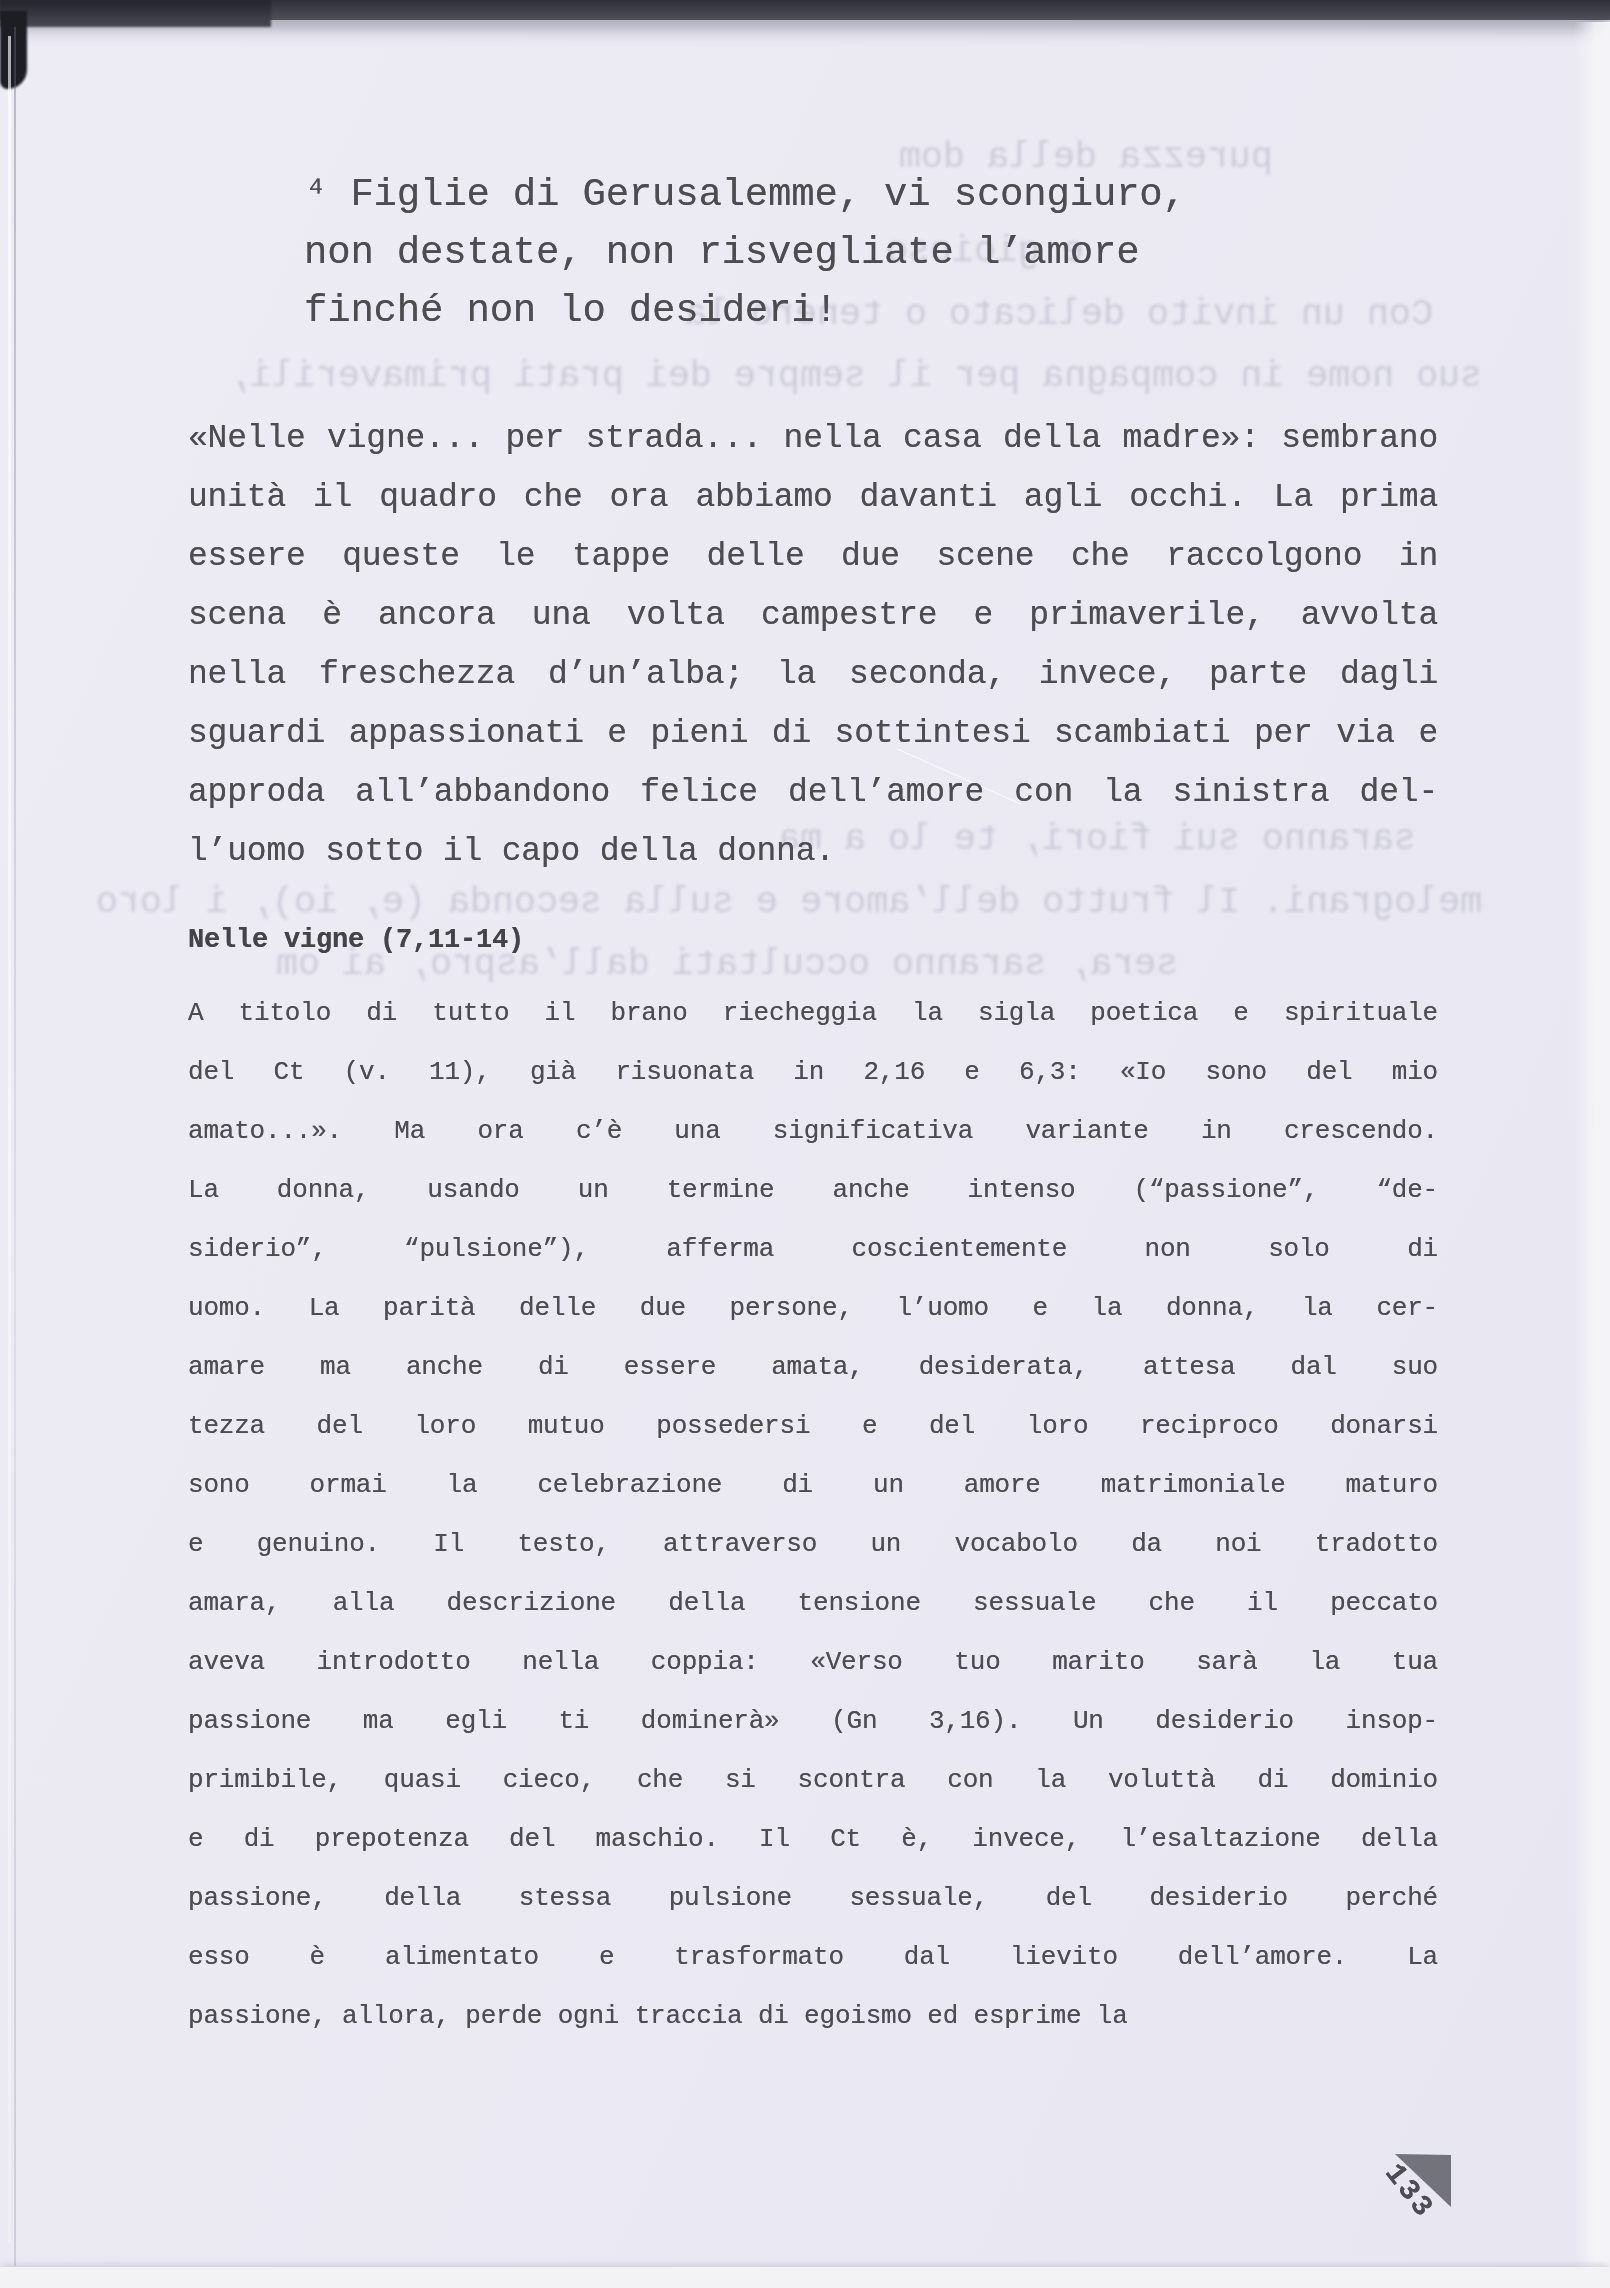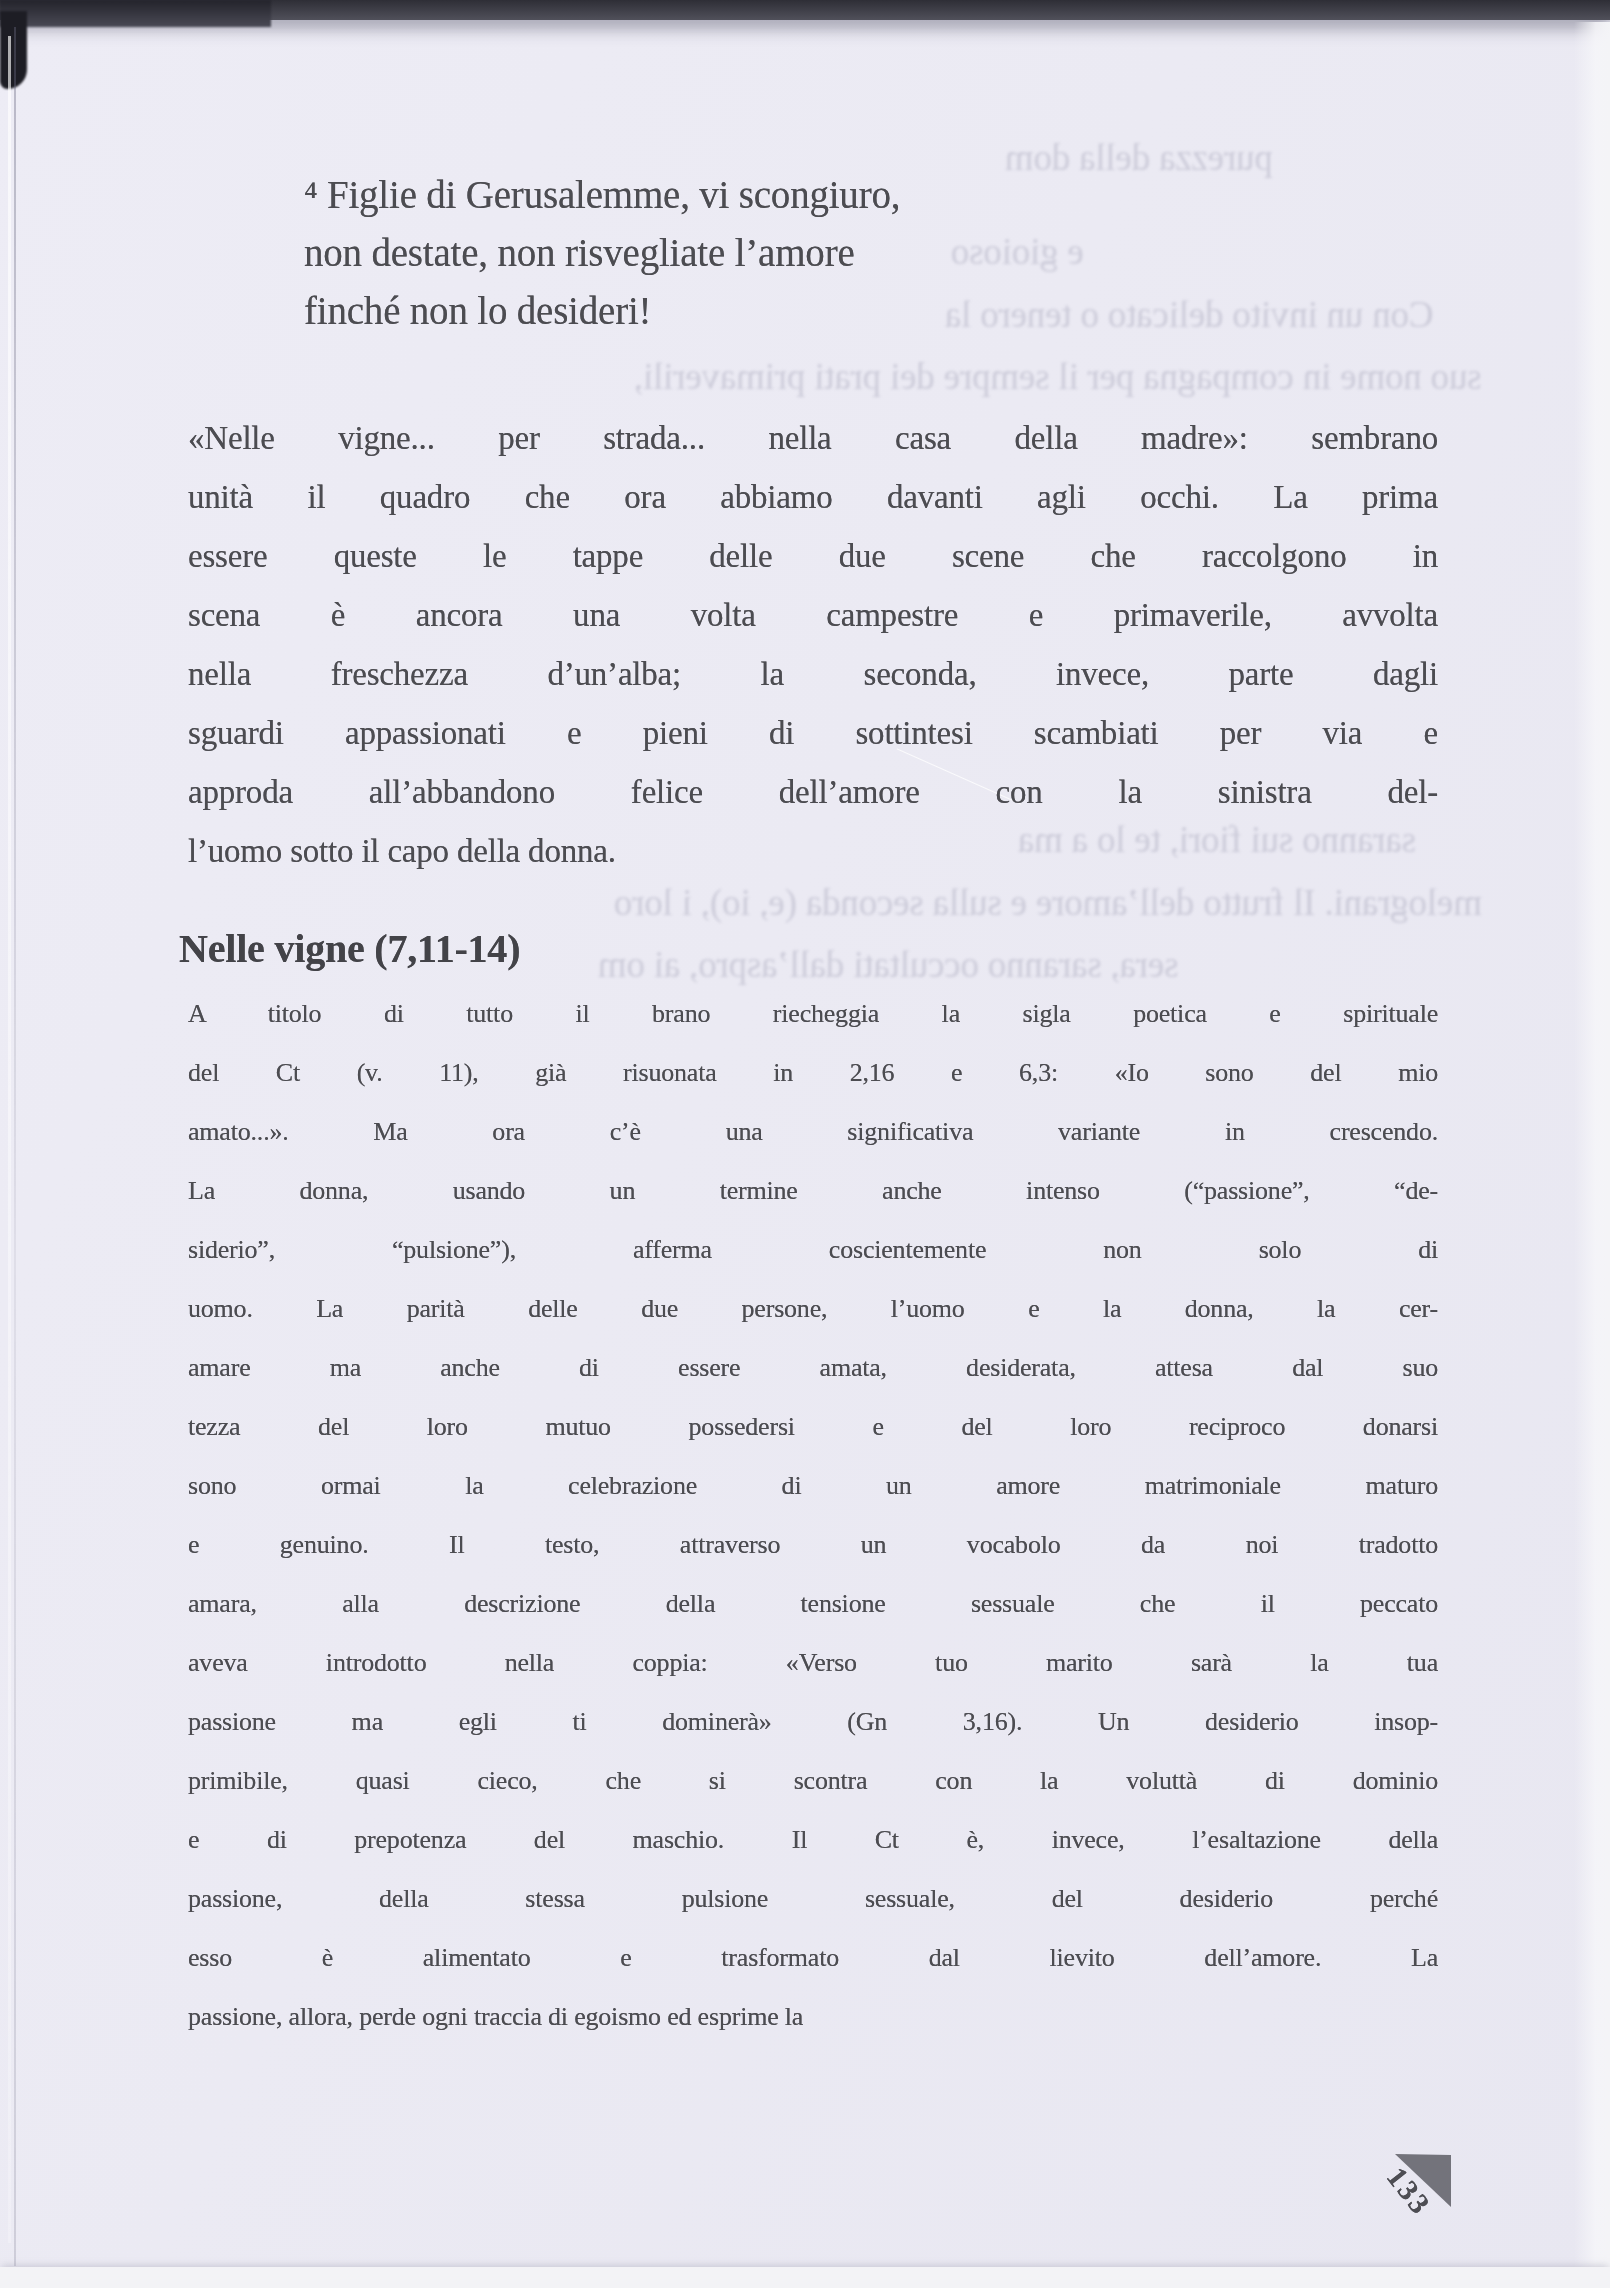--- a/index.html
+++ b/index.html
@@ -1,20 +1,20 @@
 <!DOCTYPE html>
 <html style="font-size:14.5px"><head>
 <meta charset="utf-8">
 <style>
   html,body{margin:0;padding:0;background:#f6f6f8;}
   .scan{
     position:relative;
     width:1610px;height:2289px;
     overflow:hidden;
-    font-family:Liberation Serif, serif;
+    font-family:Liberation Mono, monospace;
     background:linear-gradient(115deg,#edecf5 0%,#ebeaf3 45%,#e8e7f1 100%);
   }
   
   .top-band{
     position:absolute;left:0;top:0;width:100%;height:20px;
     background:linear-gradient(#2e2e36,#50505a);
     box-shadow:0 9px 16.3px rgba(80,80,100,.45);
   }
   .top-band-left{
     position:absolute;left:0;top:0;width:271px;height:27px;
@@ -46,21 +46,21 @@
     box-shadow:0 -3.6px 7.2px -1.8px rgba(140,140,160,.35);
   }
   .scratch{
     position:absolute;left:891px;top:776px;width:136px;height:0.9px;
     background:rgba(255,255,255,.8);transform:rotate(24deg);filter:blur(0.5px);
   }
   
   .textcol{color:#4c4c51;text-shadow:0 0 0.5px rgba(76,76,82,.75);letter-spacing:-0.2px;}
   .verse{position:absolute;left:304px;top:166px;font-size:39px;line-height:58px;}
   .para1{position:absolute;left:188px;top:409px;width:1250px;font-size:33px;line-height:59px;}
-  .heading{position:absolute;left:179px;top:925px;font-size:40px;font-weight:bold;color:#434348;letter-spacing:-0.2px;text-shadow:0 0 0.5px rgba(60,60,66,.8);}
+  .heading{position:absolute;left:188px;top:925px;font-size:27px;font-weight:bold;color:#434348;letter-spacing:-0.2px;text-shadow:0 0 0.5px rgba(60,60,66,.8);}
   .para2{position:absolute;left:188px;top:984px;width:1250px;font-size:26px;line-height:59px;}
   .line{text-align:left;white-space:normal;}
   .line.just{text-align:justify;text-align-last:justify;}
   
   .ghost{
     position:absolute;
     font-size:37px;color:#73738f;opacity:.26;
     transform:scaleX(-1);filter:blur(1.4px);
     letter-spacing:-0.2px;white-space:nowrap;
   }

